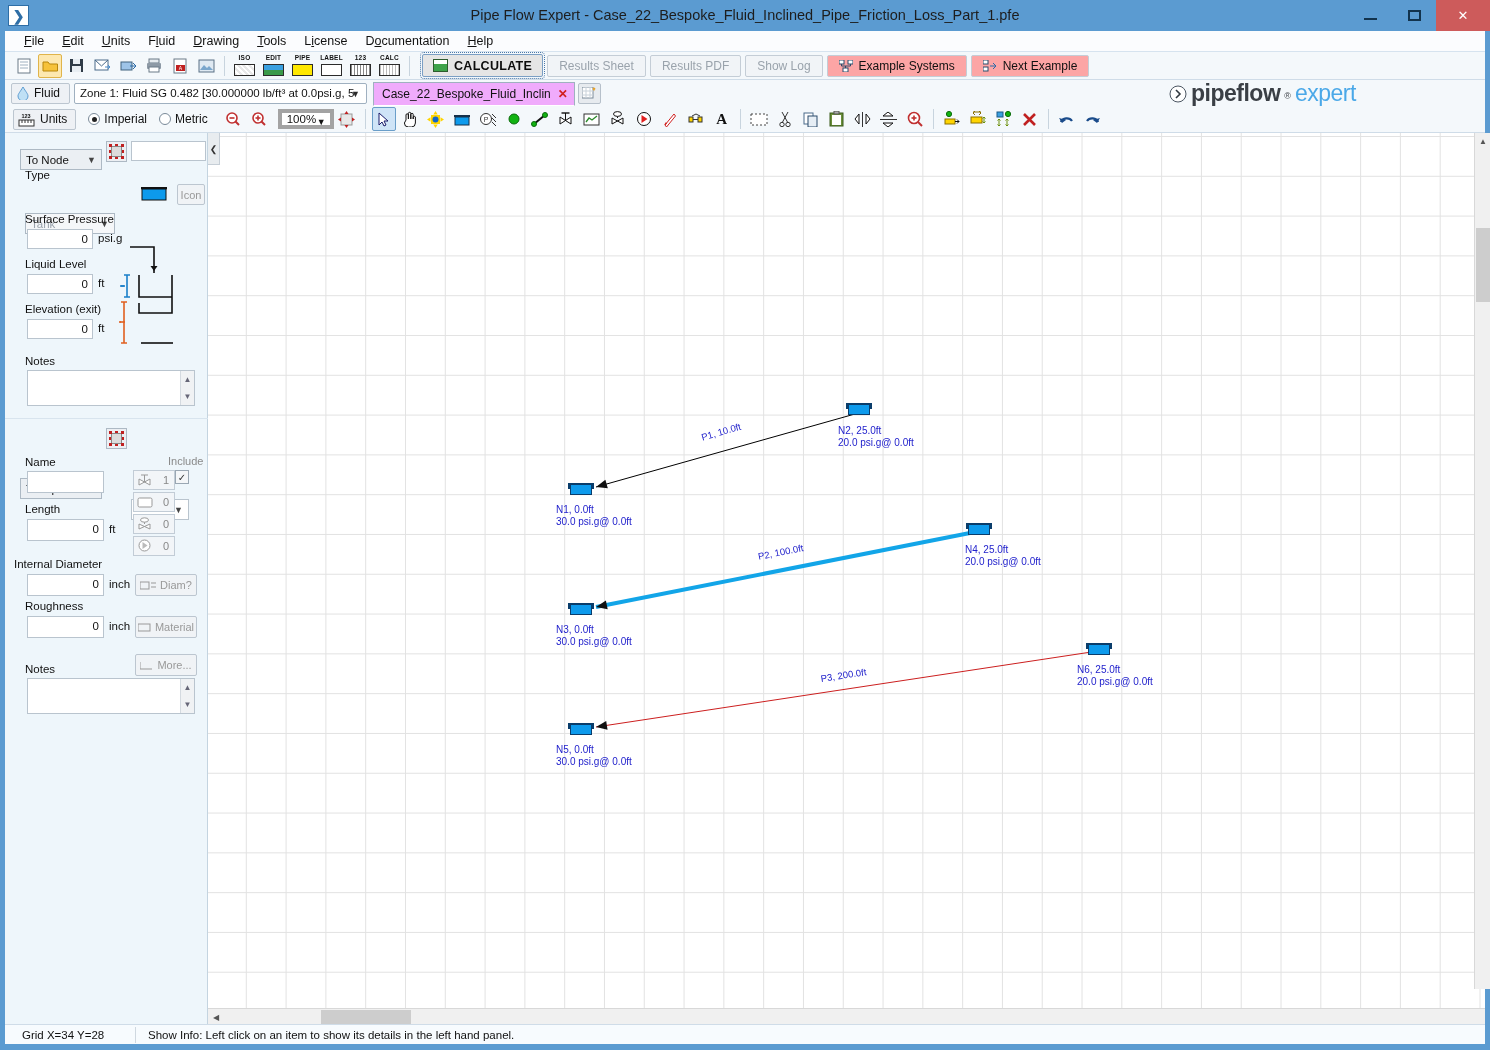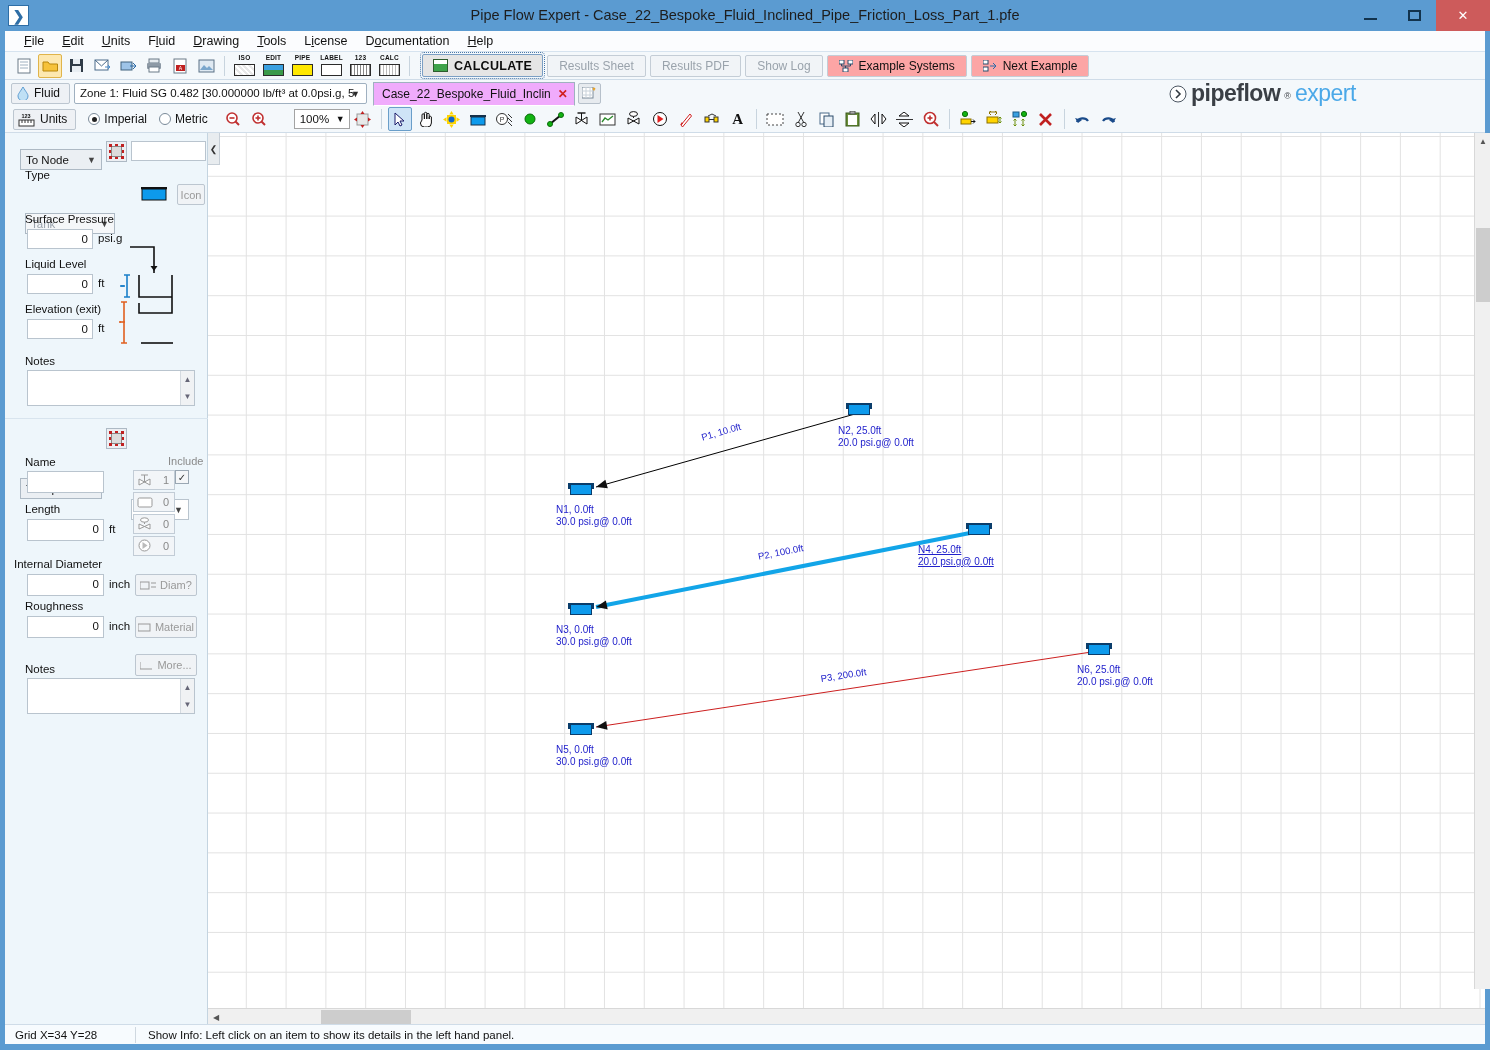--- a/index.html
+++ b/index.html
@@ -140,22 +140,22 @@
   .radio-wrap { display: flex; align-items: center; gap: 4px; margin-left: 12px; font-size: 12px; color: #111; }
   .radio {
     width: 12px; height: 12px; border: 1px solid #7a8a99; border-radius: 50%;
     background: #fff; position: relative;
   }
   .radio.on::after {
     content:''; position:absolute; left:2.5px; top:2.5px; width:5px; height:5px;
     border-radius:50%; background:#222;
   }
   .zoom-combo {
-    margin-left: 22px; width: 56px; height: 20px; background: #fff;
-    border: 1px solid #a3a3a3; font-size: 11.5px; color: #111;
+    margin-left: 6px; width: 56px; height: 20px; background: #fff;
+    border: 4px solid #a3a3a3; font-size: 11.5px; color: #111;
     display: flex; align-items: center; padding-left: 5px; position: relative;
   }
   .zoom-combo .carat { position: absolute; right: 4px; top: 4px; font-size: 9px; }
 
   
   .leftpanel {
     position: absolute; left: 5px; top: 133px; width: 203px; height: 891px;
     background: #eef6fb; border-right: 1px solid #c4d4e0;
     padding: 8px 0 0 0;
   }
@@ -233,21 +233,21 @@
   }
   .hscroll .thumb { position: absolute; top: 1px; left: 113px; width: 90px; height: 14px; background: #cdcdcd; }
   .hscroll .arrow { position: absolute; top: 0; width: 16px; height: 16px; display:flex; align-items:center; justify-content:center; font-size:8px; color:#555;}
 
   
   .statusbar {
     position: absolute; left: 5px; bottom: 6px; width: 1480px; height: 20px;
     background: #f7fbfe; border-top: 1px solid #cfdce8;
     display: flex; align-items: center; font-size: 11.5px; color: #111;
   }
-  .sb-cell1 { width: 130px; padding-left: 10px; }
+  .sb-cell1 { width: 130px; padding-left: 17px; }
   .sb-sep { width: 1px; height: 16px; background: #cfd8e0; }
   .sb-cell2 { padding-left: 12px; }
 
   
   .node-tank { position: absolute; width: 26px; height: 14px; }
   .node-tank .body { position: absolute; left: 2px; top: 3px; width: 22px; height: 11px; background: #0d9aec; border: 1px solid #0a3d6b; }
   .node-tank .rim { position: absolute; left: 0; top: 2px; width: 26px; height: 2px; background: #0a3d6b; }
   .node-tank .lw { position:absolute; left:0; top:2px; width:2px; height:6px; background:#0a3d6b;}
   .node-tank .rw { position:absolute; right:0; top:2px; width:2px; height:6px; background:#0a3d6b;}
   .nlabel {
@@ -903,21 +903,21 @@
         <div class="nlabel" style="left: 348px; top: 491px;">
           <div>N3, 0.0ft</div>
           <div>30.0 psi.g@ 0.0ft</div>
         </div>
         <div class="node-tank" style="left: 758px; top: 388px;">
           <span class="rim"></span>
           <span class="body"></span>
           <span class="lw"></span>
           <span class="rw"></span>
         </div>
-        <div class="nlabel" style="left: 710px; top: 411px; text-decoration: underline;">
+        <div class="nlabel" style="left: 757px; top: 411px;">
           <div>N4, 25.0ft</div>
           <div>20.0 psi.g@ 0.0ft</div>
         </div>
         <div class="node-tank" style="left: 360px; top: 588px;">
           <span class="rim"></span>
           <span class="body"></span>
           <span class="lw"></span>
           <span class="rw"></span>
         </div>
         <div class="nlabel" style="left: 348px; top: 611px;">

